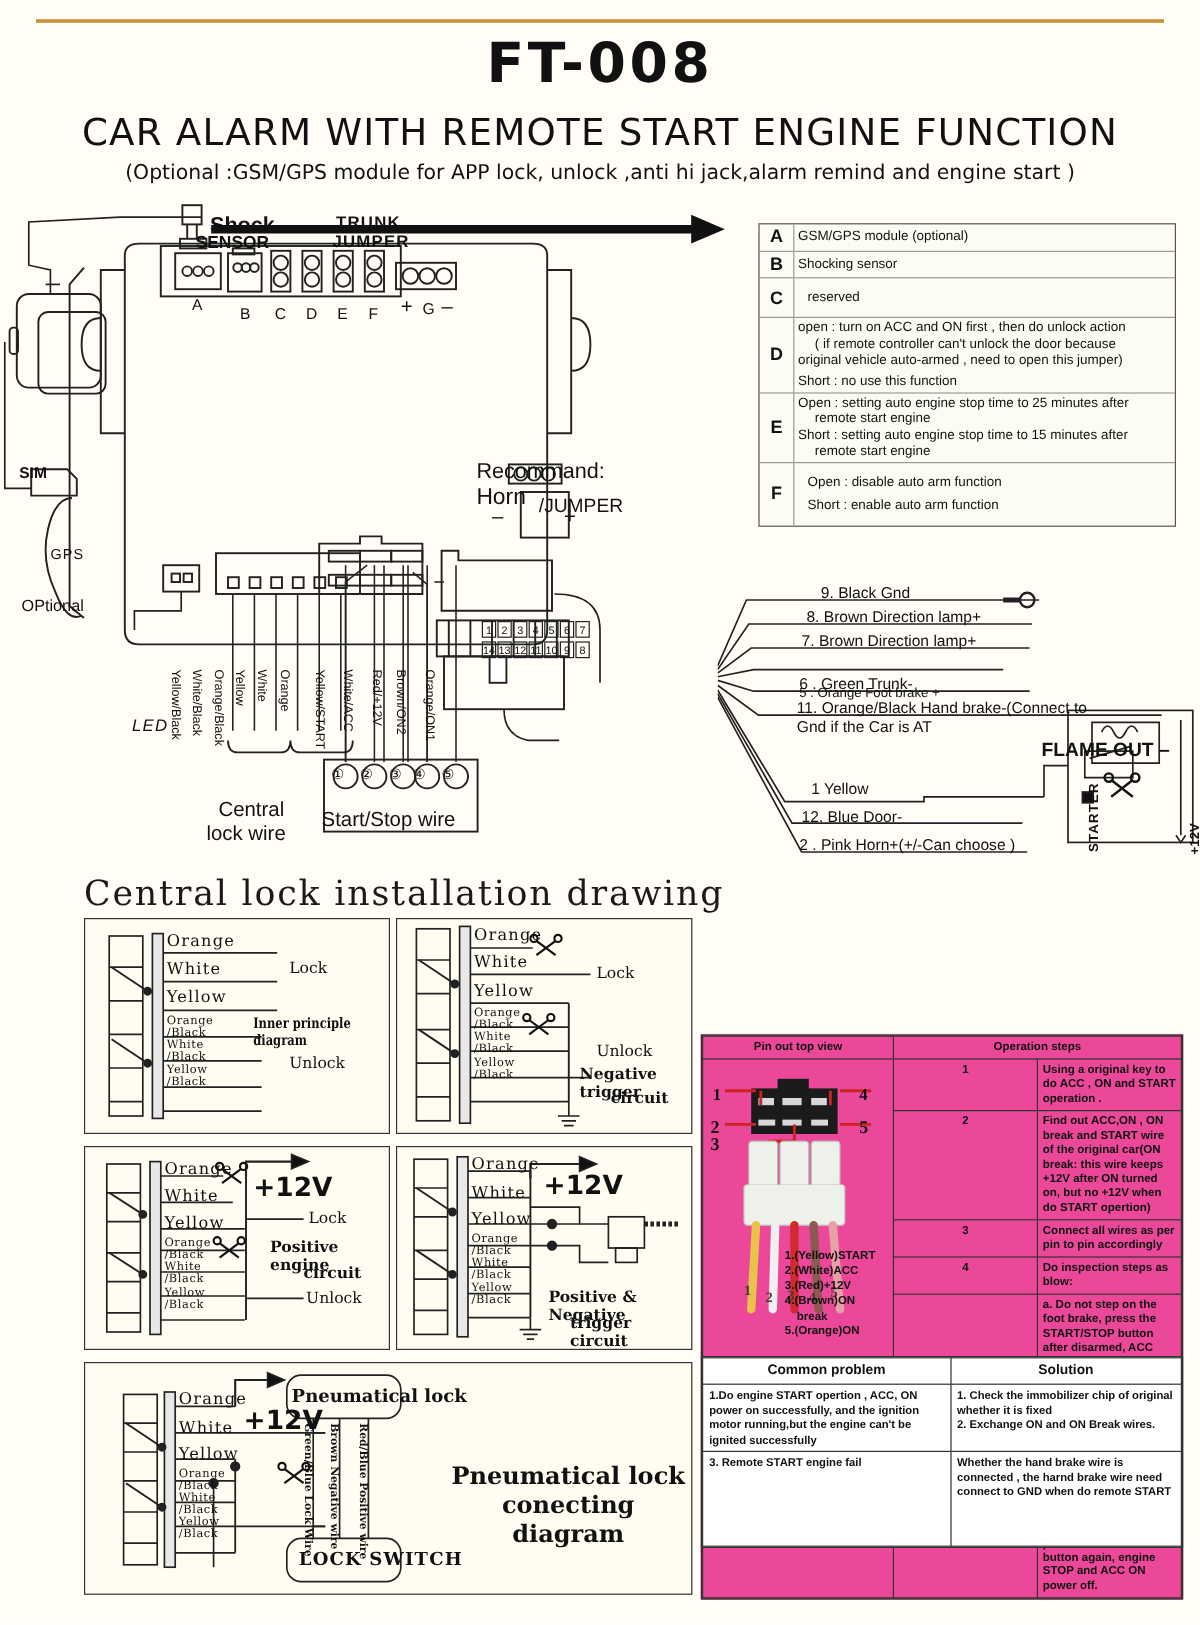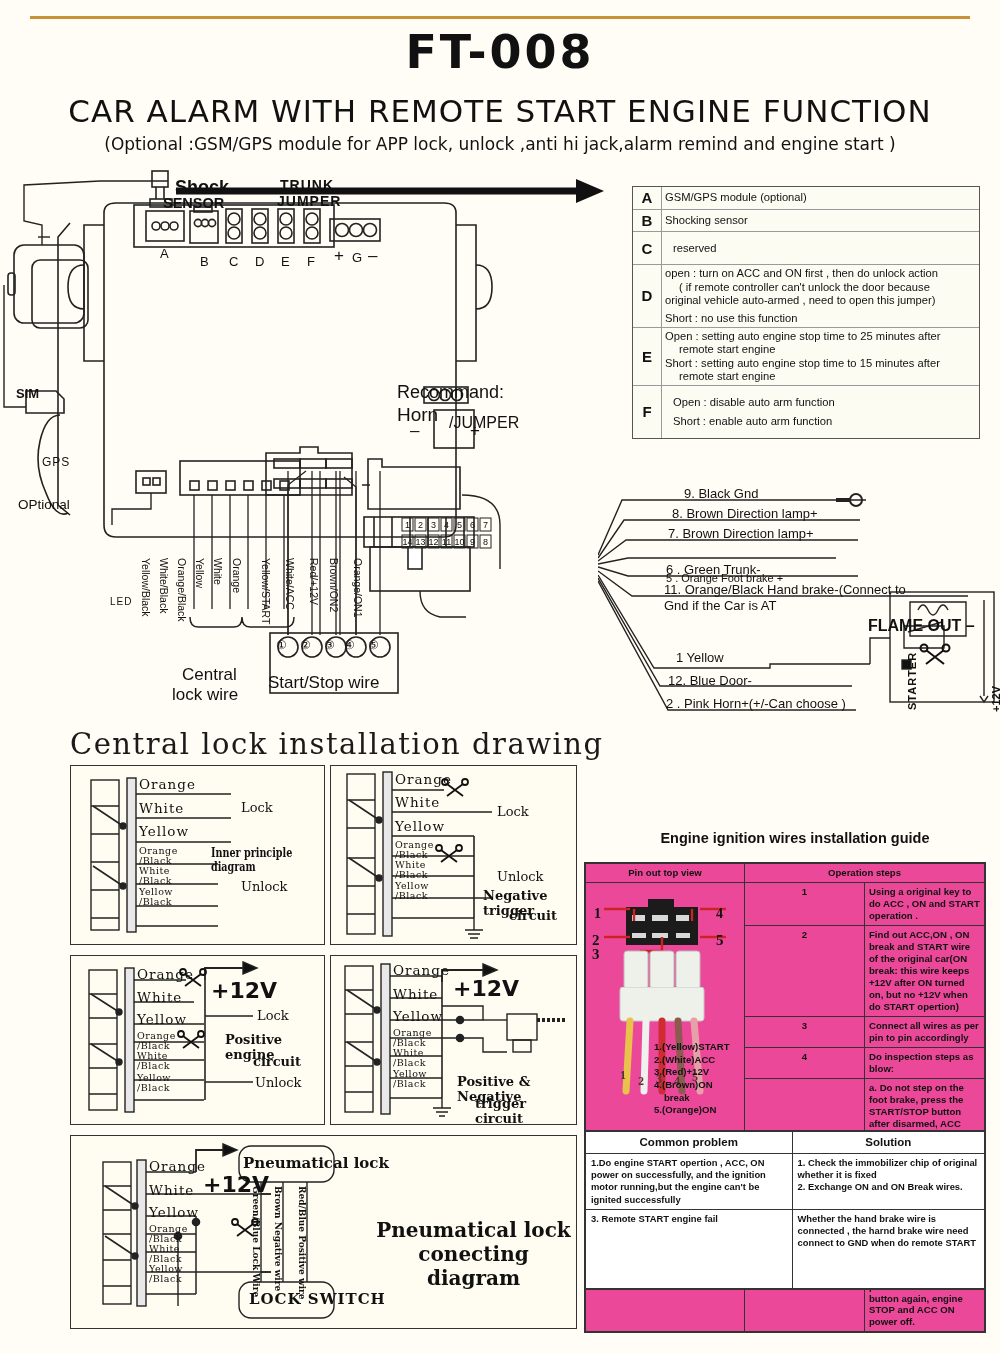--- a/index.html
+++ b/index.html
@@ -273,21 +273,21 @@
   <div class="abs" style="left:160px;top:246px;font-size:13px;">A</div>
   <div class="abs" style="left:200px;top:254px;font-size:13px;">B</div>
   <div class="abs" style="left:229px;top:254px;font-size:13px;">C</div>
   <div class="abs" style="left:255px;top:254px;font-size:13px;">D</div>
   <div class="abs" style="left:281px;top:254px;font-size:13px;">E</div>
   <div class="abs" style="left:307px;top:254px;font-size:13px;">F</div>
   <div class="abs" style="left:334px;top:246px;font-size:17px;">+</div>
   <div class="abs" style="left:352px;top:250px;font-size:13px;">G</div>
   <div class="abs" style="left:368px;top:246px;font-size:17px;">–</div>
 
-  <div class="abs" style="left:110px;top:596px;font-size:10px;letter-spacing:1px;">LED</div>
+  <div class="abs" style="left:110px;top:596px;font-size:14px;letter-spacing:1px;font-style:italic;">LED</div>
 
   <div class="abs" style="left:397px;top:382px;font-size:18px;">Recommand:</div>
   <div class="abs" style="left:397px;top:404px;font-size:19px;">Horn</div>
   <div class="abs" style="left:449px;top:414px;font-size:16px;">/JUMPER</div>
   <div class="abs" style="left:410px;top:421px;font-size:17px;">–</div>
   <div class="abs" style="left:470px;top:421px;font-size:17px;">+</div>
 
   <svg class="abs" style="left:400px;top:516px;" width="100" height="50" viewBox="0 0 100 50">
     <g fill="none" stroke="#222" stroke-width="1">
       <rect x="2" y="2" width="11" height="13"></rect>
@@ -571,21 +571,20 @@
     <div class="abs wlbl sm" style="left:78px;top:128px;">Yellow<br>/Black</div>
     <div class="abs v12" style="left:132px;top:36px;">+12V</div>
     <div class="abs handbig" style="left:172px;top:18px;">Pneumatical lock</div>
     <div class="abs handbig" style="left:178px;top:154px;letter-spacing:1px;">LOCK SWITCH</div>
     <div class="abs rot hand" style="left:190px;top:50px;transform:rotate(90deg);font-size:9px;">Green/Blue  Lock Wire</div>
     <div class="abs rot hand" style="left:212px;top:50px;transform:rotate(90deg);font-size:9px;">Brown  Negative wire</div>
     <div class="abs rot hand" style="left:236px;top:50px;transform:rotate(90deg);font-size:9px;">Red/Blue  Positive wire</div>
     <div class="abs hand" style="left:300px;top:82px;font-size:20px;text-align:center;">Pneumatical lock conecting diagram</div>
   </div>
 
-  <div id="eigTitle" class="abs">Engine ignition wires installation guide</div>
 
   <div id="eig" class="abs">
     <table>
       <tbody>
           <tr>
         <td class="eh" style="width:150px">Pin out top view</td>
         <td class="eh" colspan="2">Operation steps</td>
       </tr>
       <tr>
         <td rowspan="6" style="padding:0;position:relative;height:250px">

